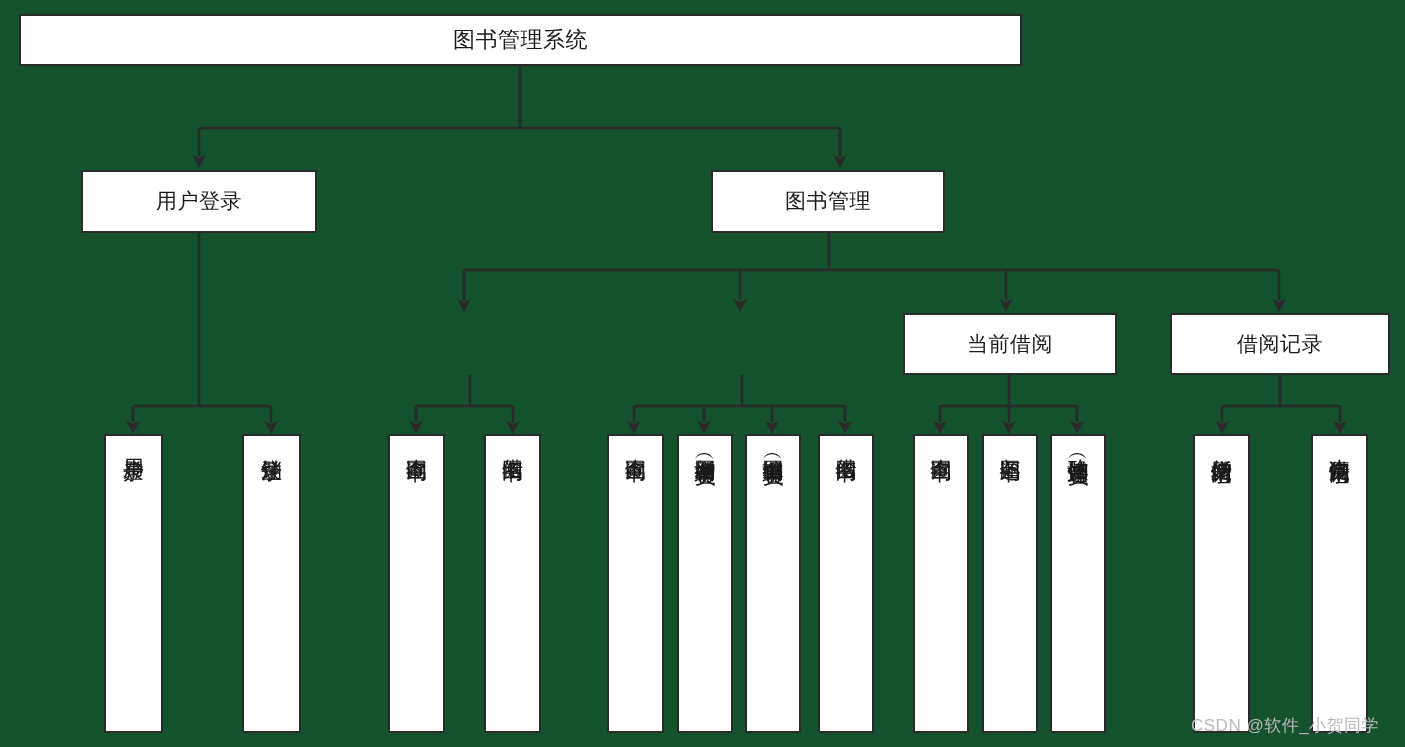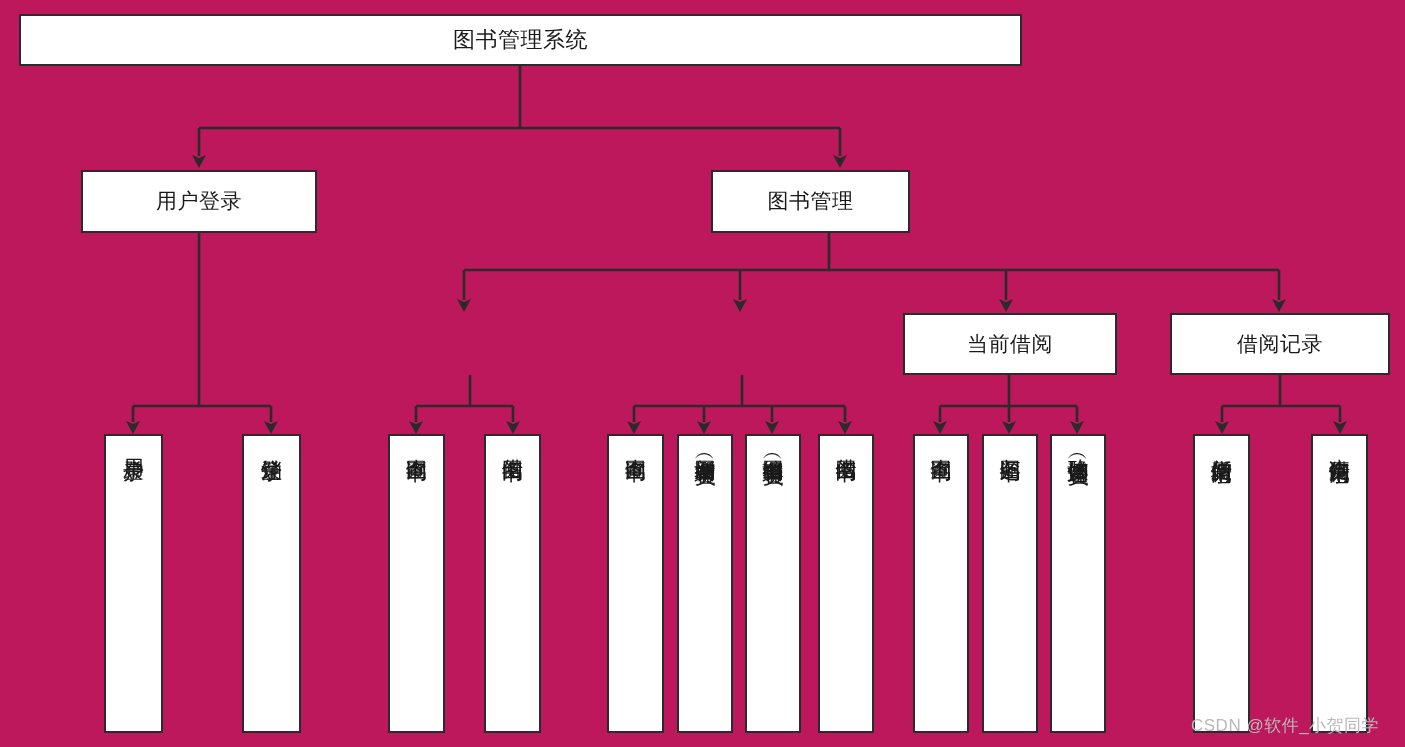--- a/index.html
+++ b/index.html
@@ -7,21 +7,21 @@
     padding: 0;
     background: #ffffff;
   }
   body {
     font-family: "Liberation Sans", "DejaVu Sans", sans-serif;
   }
   #canvas {
     position: relative;
     width: 1405px;
     height: 747px;
-    background: #be185d;
+    background: #14532d;
     overflow: hidden;
   }
   svg.wires {
     position: absolute;
     left: 0;
     top: 0;
     width: 1405px;
     height: 747px;
     pointer-events: none;
   }
@@ -124,21 +124,21 @@
     </g>
   </svg>
 
   <div class="node root horiz" style="left:19px; top:14px; width:1003px; height:52px;">
     <span class="label">图书管理系统</span>
   </div>
 
   <div class="node horiz" style="left:81px; top:170px; width:236px; height:63px;">
     <span class="label">用户登录</span>
   </div>
-  <div class="node horiz" style="left:711px; top:170px; width:199px; height:63px;">
+  <div class="node horiz" style="left:711px; top:170px; width:234px; height:63px;">
     <span class="label">图书管理</span>
   </div>
 
   <div class="node horiz" style="left:903px; top:313px; width:214px; height:62px;">
     <span class="label">当前借阅</span>
   </div>
   <div class="node horiz" style="left:1170px; top:313px; width:220px; height:62px;">
     <span class="label">借阅记录</span>
   </div>
 

